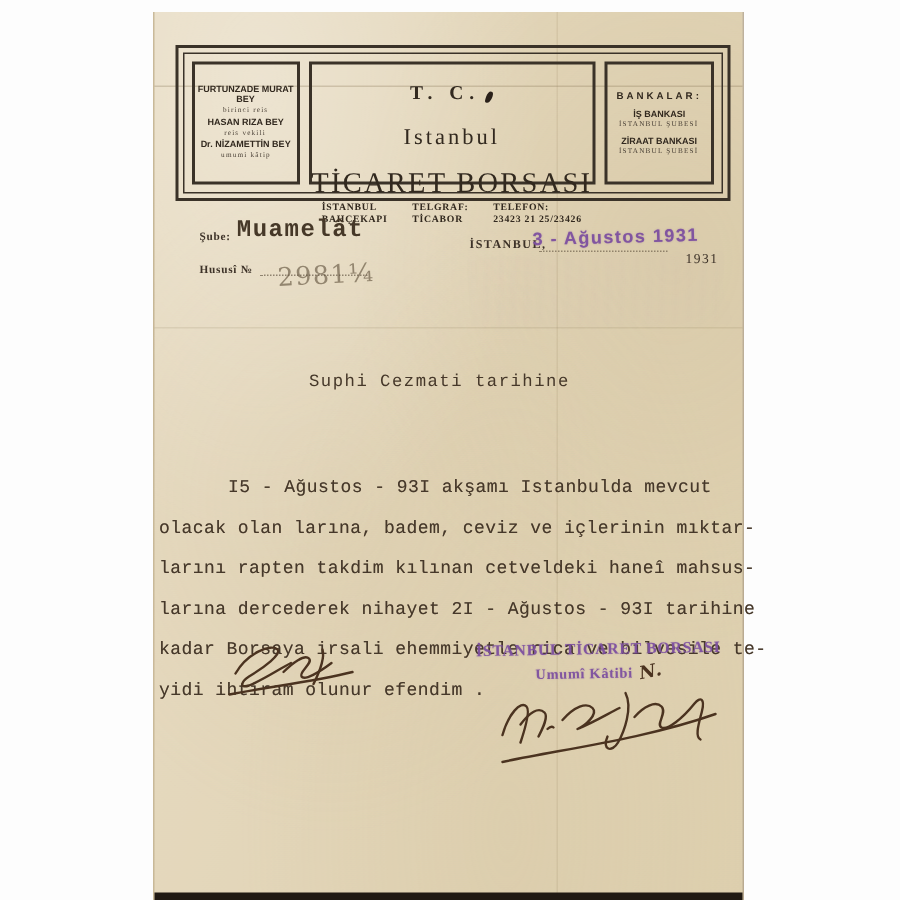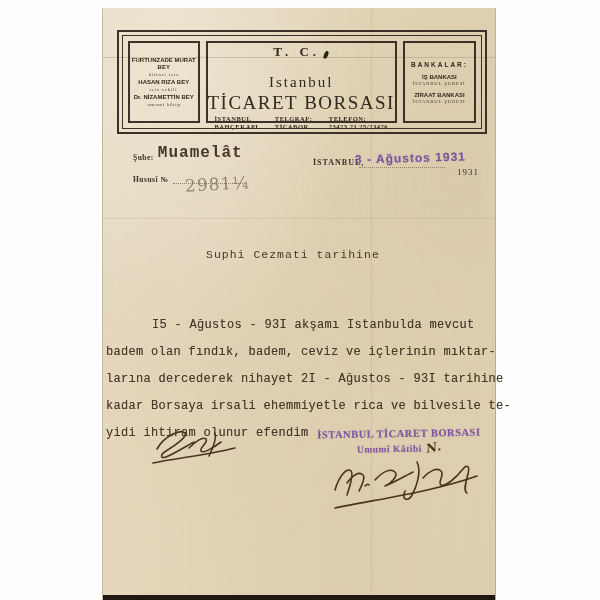--- a/index.html
+++ b/index.html
@@ -23,29 +23,29 @@
     filter:blur(2.5px);opacity:.35;transform:rotate(-1deg);}
 
   
   .hframe{position:absolute;left:14px;top:22px;width:370px;height:104px;
           border:2px solid #3a3228;padding:3px;box-sizing:border-box;color:#32291f;}
   .hframe-inner{border:1px solid #3a3228;height:100%;box-sizing:border-box;
                 display:flex;gap:6px;padding:5px;align-items:stretch;}
   .hbox{border:2px solid #3a3228;box-sizing:border-box;display:flex;flex-direction:column;
         align-items:center;justify-content:center;text-align:center;}
   .hbox-left{width:88px;gap:2px;padding:2px 1px;}
-  .hbox-center{flex:1;padding-top:2px;justify-content:flex-start;}
+  .hbox-center{flex:1;padding-top:12px;justify-content:flex-start;}
   .hbox-right{width:90px;gap:2px;padding:2px 1px;}
   .official-name{font-family:"Liberation Sans",sans-serif;font-weight:bold;font-size:6px;line-height:7px;}
   .official-title{font-size:6px;line-height:6px;letter-spacing:1px;color:#4a4036;transform:scale(.8);}
   .tc-line{font-weight:bold;font-size:13px;letter-spacing:4px;line-height:14px;position:relative;}
   .ink-blot{display:inline-block;width:4px;height:8px;background:#2a211a;border-radius:60% 40% 70% 30%;
             transform:rotate(18deg) translateY(3px);margin-left:5px;}
   .city-line{font-size:15px;letter-spacing:2px;line-height:17px;margin-top:15px;}
-  .org-line{font-size:19px;letter-spacing:1.5px;line-height:21px;margin-top:1px;white-space:nowrap;}
+  .org-line{font-size:19px;letter-spacing:1.5px;line-height:21px;margin-top:11px;white-space:nowrap;}
   .contact-row{display:flex;justify-content:space-between;width:100%;box-sizing:border-box;
                padding:3px 7px 0 7px;}
   .contact-col{display:flex;flex-direction:column;align-items:flex-start;gap:2px;}
   .contact-label,.contact-value{font-size:6.5px;font-weight:bold;letter-spacing:.5px;line-height:6px;white-space:nowrap;}
   .banks-title{font-family:"Liberation Sans",sans-serif;font-weight:bold;font-size:6.5px;letter-spacing:2px;}
   .bank-name{font-family:"Liberation Sans",sans-serif;font-weight:bold;font-size:6px;margin-top:4px;}
   .bank-branch{font-size:6px;letter-spacing:1px;color:#4a4036;transform:scale(.8);}
 
   
   .refblock{position:absolute;left:30px;top:140px;width:150px;color:#3d3228;}
@@ -169,21 +169,22 @@
       <span class="date-city">İSTANBUL,</span>
       <span class="date-dots"></span>
       <span class="date-stamp">3 - Ağustos 1931</span>
       <span class="date-year">1931</span>
     </div>
 
     <div class="recipient">Suphi Cezmati tarihine</div>
 
     <div class="body-text">
       <div class="body-line">I5 - Ağustos - 93I akşamı Istanbulda mevcut</div>
-      <div class="body-line">badem olan fındık, badem, ceviz ve içlerinin mıktar-</div>
+      <div class="body-line">olacak olan larına, badem, ceviz ve içlerinin mıktar-</div>
+      <div class="body-line">larını rapten takdim kılınan cetveldeki haneî mahsus-</div>
       <div class="body-line">larına dercederek nihayet 2I - Ağustos - 93I tarihine</div>
       <div class="body-line">kadar Borsaya irsali ehemmiyetle rica ve bilvesile te-</div>
       <div class="body-line">yidi ihtiram olunur efendim .</div>
     </div>
 
     <svg class="sig" style="left:46px;top:416px" width="92" height="46" viewBox="0 0 92 46" aria-label="Zeki">
       <path d="M8,25 C16,11 32,5 36,9 C39,12 27,21 17,27 C11,31 11,35 17,33 C27,29 37,22 45,18"></path>
       <path d="M40,24 C46,18 54,12 57,15 C60,18 50,24 52,27 C54,30 64,24 72,18"></path>
       <path d="M66,9 C68,16 62,28 60,32"></path>
       <path d="M4,39 C28,34 58,31 86,24"></path>

